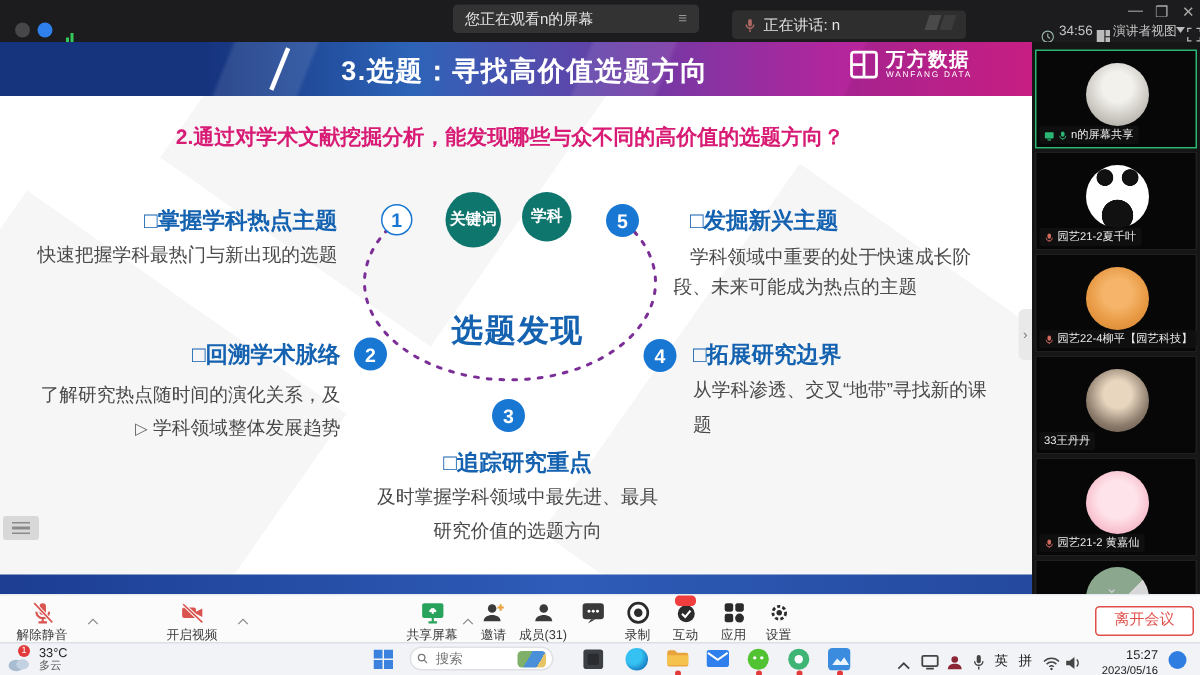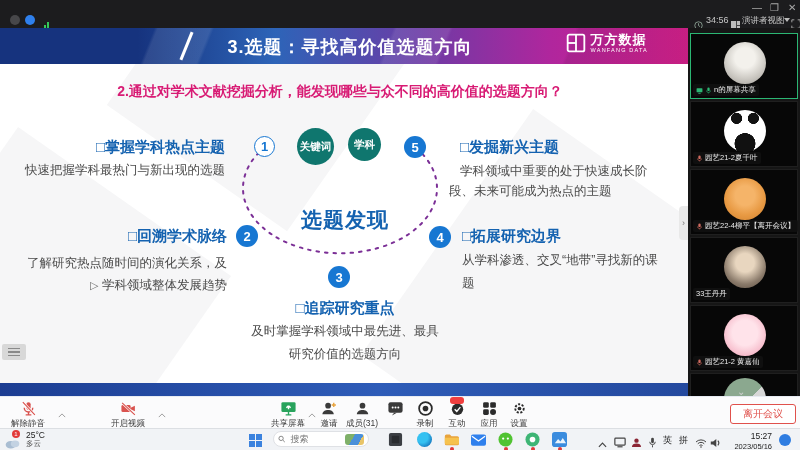--- a/index.html
+++ b/index.html
@@ -80,21 +80,34 @@
 </head>
 <body>
 
 <div id="screen">
 
   <div class="topbar">
     <span class="dot-ic abs" style="left:10px;top:15px;background:#47474a;"></span>
     <span class="dot-ic abs" style="left:25px;top:15px;background:#2f80ed;"></span>
     <span class="sigbars abs" style="left:41px;top:14px;"><span style="height:4px"></span><span style="height:7px"></span><span style="height:10px"></span></span>
 
-
+    <div class="pill" style="left:302px;top:3px;width:148px;">
+      <span>您正在观看n的屏幕</span>
+      <span style="color:#999;margin-left:auto;">≡</span>
+    </div>
+
+    <div class="pill" style="left:488px;top:7px;width:140px;background:#2e2e2e;">
+      <svg width="8" height="10" viewBox="0 0 12 16">
+          <rect x="4" y="1" width="4" height="8" rx="2" fill="#b06a66"></rect>
+          <path d="M2 7a4 4 0 0 0 8 0" stroke="#b06a66" fill="none" stroke-width="1.5"></path>
+          <line x1="6" y1="12" x2="6" y2="15" stroke="#b06a66" stroke-width="1.5"></line>
+        </svg>
+      <span>正在讲话: n</span>
+      <span style="margin-left:auto"><span class="wavedec"></span><span class="wavedec" style="background:#3c3c3c"></span></span>
+    </div>
 
     <span class="winbtn" style="left:752px;">—</span>
     <span class="winbtn" style="left:770px;">❐</span>
     <span class="winbtn" style="left:788px;">✕</span>
 
     <span class="abs" style="left:694px;top:16px;"><svg width="9" height="9" viewBox="0 0 12 12">
           <circle cx="6" cy="6" r="5" fill="none" stroke="#9fb8a8"></circle>
           <path d="M6 3v3l2 1.5" stroke="#9fb8a8" fill="none"></path>
         </svg></span>
     <span class="statustxt abs" style="left:706px;top:15px;">34:56</span>
@@ -202,21 +215,21 @@
       </div>
     </div>
     <div class="tile" style="top:141px;">
       <div class="avatar av3"></div>
       <div class="plabel">
         <svg width="7" height="7" viewBox="0 0 12 12">
             <rect x="4" y="1" width="4" height="6" rx="2" fill="#d06a5f"></rect>
             <path d="M2.5 6a3.5 3.5 0 0 0 7 0" stroke="#d06a5f" fill="none"></path>
             <line x1="6" y1="9.5" x2="6" y2="11" stroke="#d06a5f"></line>
           </svg>
-        <span>园艺22-4柳平【离开会议】</span>
+        <span>园艺22-4柳平【园艺科技】</span>
       </div>
     </div>
     <div class="tile" style="top:209px;">
       <div class="avatar av4"></div>
       <div class="plabel">
         <span>33王丹丹</span>
       </div>
     </div>
     <div class="tile" style="top:277px;">
       <div class="avatar av5"></div>
@@ -343,21 +356,21 @@
     <div class="leavebtn">离开会议</div>
   </div>
 
   <div class="taskbar">
     <span class="abs" style="left:4px;top:6px;"><svg width="17" height="12" viewBox="0 0 20 14">
           <ellipse cx="8" cy="9" rx="6" ry="4.5" fill="#a9bdd2"></ellipse>
           <ellipse cx="13" cy="8" rx="5" ry="4" fill="#c3d2e2"></ellipse>
         </svg></span>
     <span class="wbadge">1</span>
     <div class="weathercol">
-      <div class="wtemp">25°C</div>
+      <div class="wtemp">33°C</div>
       <div class="wdesc">多云</div>
     </div>
 
     <span class="tapp" style="left:249px;top:4px;"><svg width="13" height="13" viewBox="0 0 13 13">
           <rect width="6" height="6" fill="#3b82de"></rect>
           <rect x="7" width="6" height="6" fill="#3b82de"></rect>
           <rect y="7" width="6" height="6" fill="#3b82de"></rect>
           <rect x="7" y="7" width="6" height="6" fill="#3b82de"></rect>
         </svg></span>
 

